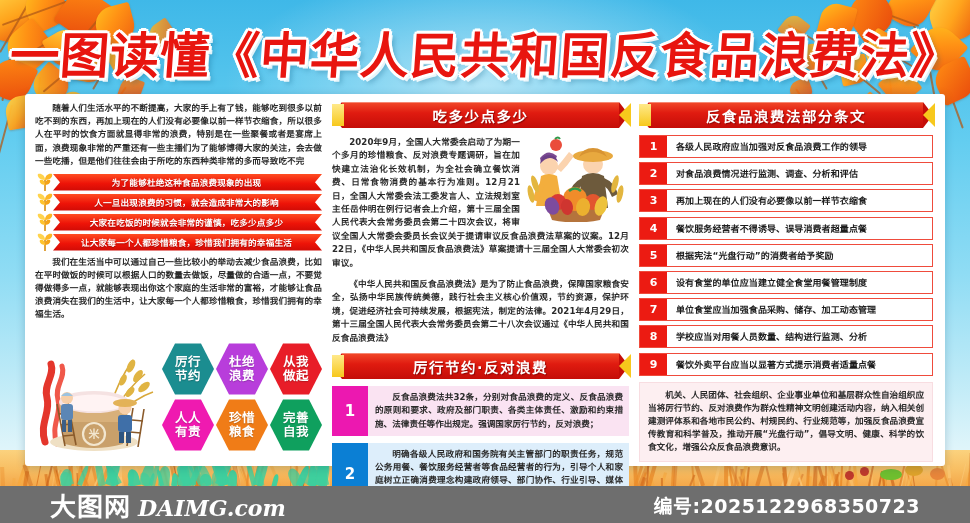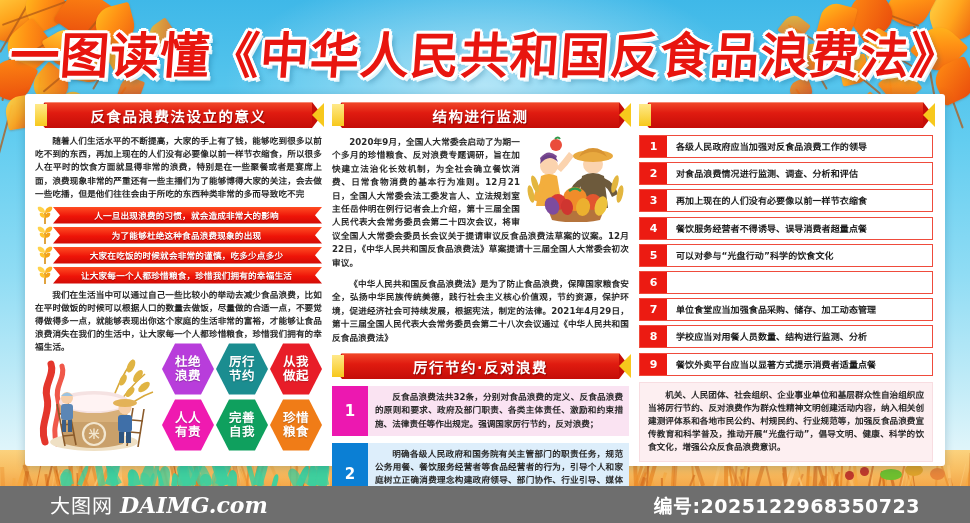--- a/index.html
+++ b/index.html
@@ -182,21 +182,21 @@
   }
   .straw{position:absolute;bottom:0;width:3px;background:#e98b2a;opacity:.55;transform-origin:bottom center;}
   .blade{position:absolute;bottom:0;width:10px;border-radius:50% 50% 0 0;}
 
   
   .footer{
     position:absolute;left:0;bottom:0;width:970px;height:37px;background:#6e6e6e;
     display:flex;align-items:center;z-index:9;
   }
   .fl{display:flex;align-items:baseline;margin-left:50px;gap:7px;}
-  .fl .cn{color:#fff;font-size:20px;font-weight:normal;letter-spacing:1px;}
+  .fl .cn{color:#fff;font-size:26px;font-weight:bold;letter-spacing:1px;}
   .fl .en{
     color:#fff;font-size:22px;font-weight:bold;font-style:italic;
     font-family:"DejaVu Serif","Liberation Serif",serif;letter-spacing:0px;
   }
   .fr{margin-left:auto;margin-right:50px;color:#fff;font-size:19px;font-weight:bold;letter-spacing:.5px;}
 </style>
 </head>
 <body>
 
 <div class="poster">
@@ -262,51 +262,45 @@
     </div>
 
   <div class="title-wrap">
     <span class="title">一图读懂《中华人民共和国反食品浪费法》</span>
   </div>
 
   <div class="panel">
 
     <div class="col col-left">
 
-      <div class="ribbon">
-        <div class="ribbon-body"></div>
-        <div class="rb-tail l"></div>
-        <div class="rb-chev"></div>
-        <span class="ribbon-text">反食品浪费法设立的意义</span>
-      </div>
 
       <p class="para">随着人们生活水平的不断提高，大家的手上有了钱，能够吃到很多以前吃不到的东西，再加上现在的人们没有必要像以前一样节衣缩食，所以很多人在平时的饮食方面就显得非常的浪费，特别是在一些聚餐或者是宴席上面，浪费现象非常的严重还有一些主播们为了能够博得大家的关注，会去做一些吃播，但是他们往往会由于所吃的东西种类非常的多而导致吃不完</p>
 
       <div class="bullets" id="left-bullets">
           <div class="bullet">
             <div class="bullet-bar"></div>
             <svg class="bullet-icon" viewBox="0 0 20 19">
               <path d="M10 18 L10 7" stroke="#d98d10" stroke-width="1.6" fill="none"></path>
               <path d="M10 7 C4 7 2 3 3 1 C6 0 10 2 10 7 Z" fill="#ffd34d"></path>
               <path d="M10 7 C16 7 18 3 17 1 C14 0 10 2 10 7 Z" fill="#fcb626"></path>
               <path d="M10 12 C6 12 4 9 5 7 C8 6 10 8 10 12 Z" fill="#ffc32e"></path>
               <path d="M10 12 C14 12 16 9 15 7 C12 6 10 8 10 12 Z" fill="#f5a316"></path>
             </svg>
-            <div class="bullet-text">人一旦出现浪费的习惯，就会造成非常大的影响</div>
+            <div class="bullet-text">为了能够杜绝这种食品浪费现象的出现</div>
           </div>
           <div class="bullet">
             <div class="bullet-bar"></div>
             <svg class="bullet-icon" viewBox="0 0 20 19">
               <path d="M10 18 L10 7" stroke="#d98d10" stroke-width="1.6" fill="none"></path>
               <path d="M10 7 C4 7 2 3 3 1 C6 0 10 2 10 7 Z" fill="#ffd34d"></path>
               <path d="M10 7 C16 7 18 3 17 1 C14 0 10 2 10 7 Z" fill="#fcb626"></path>
               <path d="M10 12 C6 12 4 9 5 7 C8 6 10 8 10 12 Z" fill="#ffc32e"></path>
               <path d="M10 12 C14 12 16 9 15 7 C12 6 10 8 10 12 Z" fill="#f5a316"></path>
             </svg>
-            <div class="bullet-text">为了能够杜绝这种食品浪费现象的出现</div>
+            <div class="bullet-text">人一旦出现浪费的习惯，就会造成非常大的影响</div>
           </div>
           <div class="bullet">
             <div class="bullet-bar"></div>
             <svg class="bullet-icon" viewBox="0 0 20 19">
               <path d="M10 18 L10 7" stroke="#d98d10" stroke-width="1.6" fill="none"></path>
               <path d="M10 7 C4 7 2 3 3 1 C6 0 10 2 10 7 Z" fill="#ffd34d"></path>
               <path d="M10 7 C16 7 18 3 17 1 C14 0 10 2 10 7 Z" fill="#fcb626"></path>
               <path d="M10 12 C6 12 4 9 5 7 C8 6 10 8 10 12 Z" fill="#ffc32e"></path>
               <path d="M10 12 C14 12 16 9 15 7 C12 6 10 8 10 12 Z" fill="#f5a316"></path>
             </svg>
@@ -373,55 +367,55 @@
           </g>
           <g>
             <circle cx="88" cy="62" r="6.5" fill="#f7cfa8"></circle>
             <ellipse cx="88" cy="57" rx="12" ry="4" fill="#e3b257"></ellipse>
             <rect x="81" y="69" width="14" height="17" rx="3" fill="#3f6fa8"></rect>
             <rect x="82" y="86" width="5" height="11" fill="#2e5580"></rect>
             <rect x="89" y="86" width="5" height="11" fill="#2e5580"></rect>
           </g>
         </svg>
         <div class="hexes" id="hex-grid">
+            <div class="hex" style="background: rgb(27, 141, 144);">
+              <span>厉行</span>
+              <span>节约</span>
+            </div>
             <div class="hex" style="background: rgb(184, 61, 219);">
               <span>杜绝</span>
               <span>浪费</span>
-            </div>
-            <div class="hex" style="background: rgb(27, 141, 144);">
-              <span>厉行</span>
-              <span>节约</span>
             </div>
             <div class="hex" style="background: rgb(232, 29, 40);">
               <span>从我</span>
               <span>做起</span>
             </div>
             <div class="hex" style="background: rgb(239, 26, 176);">
               <span>人人</span>
               <span>有责</span>
             </div>
+            <div class="hex" style="background: rgb(240, 124, 23);">
+              <span>珍惜</span>
+              <span>粮食</span>
+            </div>
             <div class="hex" style="background: rgb(15, 160, 94);">
               <span>完善</span>
               <span>自我</span>
             </div>
-            <div class="hex" style="background: rgb(240, 124, 23);">
-              <span>珍惜</span>
-              <span>粮食</span>
-            </div>
           </div>
       </div>
     </div>
 
     <div class="col col-mid">
 
       <div class="ribbon">
         <div class="ribbon-body"></div>
         <div class="rb-tail l"></div>
         <div class="rb-chev"></div>
-        <span class="ribbon-text">结构进行监测</span>
+        <span class="ribbon-text">吃多少点多少</span>
       </div>
 
       <div style="position:relative;">
         <svg width="104" height="86" viewBox="0 0 104 86" style="float:right;margin:0 0 2px 5px;">
           <circle cx="31" cy="9" r="6" fill="#ea4d3b"></circle>
           <path d="M30 3 q3 -3 5 0" stroke="#2f9a4a" stroke-width="2" fill="none"></path>
           <g>
             <path d="M15 22 q8 -10 17 -2 l-2 5 q-7 -5 -14 1 z" fill="#7b4a93"></path>
             <circle cx="24" cy="30" r="9" fill="#fbd3ae"></circle>
             <path d="M15 28 q9 -11 18 -2 q-2 -7 -9 -7 q-8 0 -9 9 z" fill="#6b3f86"></path>
@@ -480,20 +474,21 @@
           </div>
         </div>
     </div>
 
     <div class="col col-right">
 
       <div class="ribbon">
         <div class="ribbon-body"></div>
         <div class="rb-tail l"></div>
         <div class="rb-chev"></div>
+        <span class="ribbon-text">反食品浪费法部分条文</span>
       </div>
 
       <div id="right-list">
           <div class="lrow">
             <div class="idx">1</div>
             <div class="txt">各级人民政府应当加强对反食品浪费工作的领导</div>
           </div>
           <div class="lrow">
             <div class="idx">2</div>
             <div class="txt">对食品浪费情况进行监测、调查、分析和评估</div>
@@ -501,24 +496,25 @@
           <div class="lrow">
             <div class="idx">3</div>
             <div class="txt">再加上现在的人们没有必要像以前一样节衣缩食</div>
           </div>
           <div class="lrow">
             <div class="idx">4</div>
             <div class="txt">餐饮服务经营者不得诱导、误导消费者超量点餐</div>
           </div>
           <div class="lrow">
             <div class="idx">5</div>
-            <div class="txt">可以对参与“光盘行动”科学的饮食文化</div>
+            <div class="txt">根据宪法“光盘行动”的消费者给予奖励</div>
           </div>
           <div class="lrow">
             <div class="idx">6</div>
+            <div class="txt">设有食堂的单位应当建立健全食堂用餐管理制度</div>
           </div>
           <div class="lrow">
             <div class="idx">7</div>
             <div class="txt">单位食堂应当加强食品采购、储存、加工动态管理</div>
           </div>
           <div class="lrow">
             <div class="idx">8</div>
             <div class="txt">学校应当对用餐人员数量、结构进行监测、分析</div>
           </div>
           <div class="lrow">

